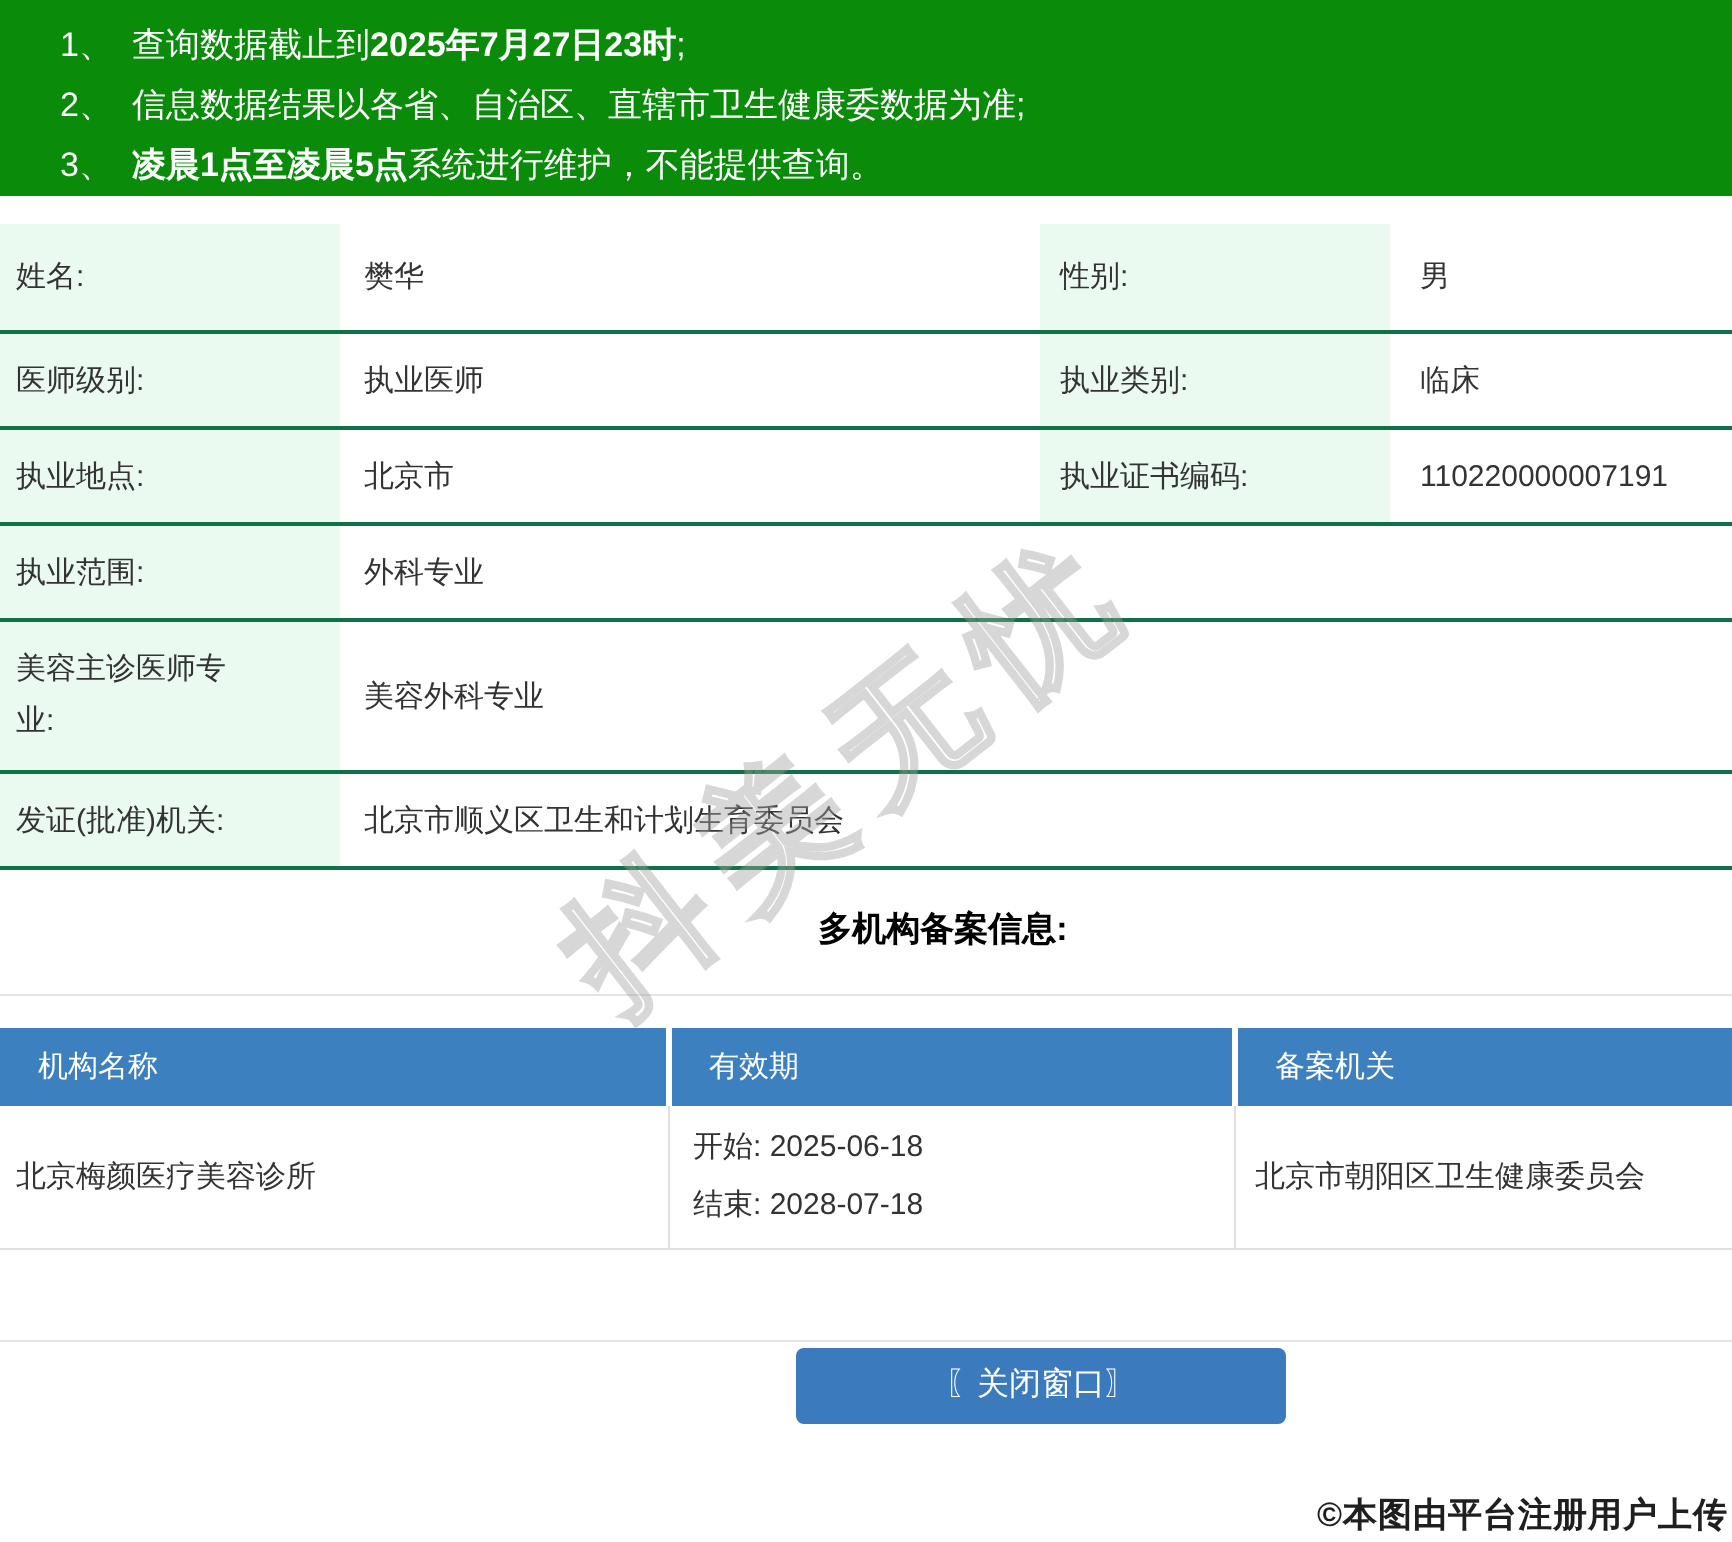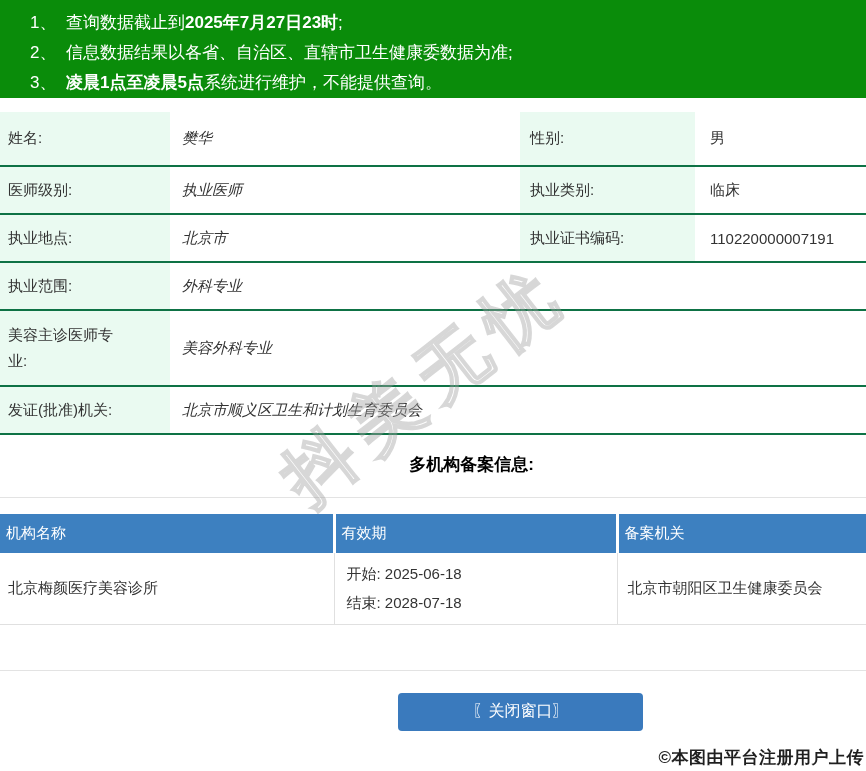--- a/index.html
+++ b/index.html
@@ -13,49 +13,49 @@
   .notice-line { display:flex; line-height:30px; }
   .notice-num { flex:none; width:36px; }
   .notice-text b { font-weight:bold; }
 
   
   .info-table { width:866px; border-collapse:collapse; table-layout:fixed;
                 margin-top:14px; font-size:15px; }
   .info-table td { border-bottom:2px solid #0e7245; vertical-align:middle; }
   .info-table td.lbl  { background:#eafaf1; padding-left:8px; }
   .info-table td.lbl2 { background:#eafaf1; padding-left:10px; }
-  .info-table td.val  { padding-left:12px;font-style:italic; }
+  .info-table td.val  { padding-left:12px; }
   .info-table td.val2 { padding-left:15px; }
   tr.h54 td { height:54px; }
   tr.h48 td { height:48px; }
   tr.h76 td { height:76px; }
   .wrap-lbl { display:inline-block; width:7.4em; line-height:26px; vertical-align:middle; }
 
   
   .section-title { margin-top:18px; height:20px; padding-left:77px;
                    text-align:center; font-weight:bold; font-size:17px; color:#000; }
   .thin-line { margin-top:24px; border-top:1px solid #e3e3e3; width:866px; }
 
   
   .filing-table { width:866px; border-collapse:collapse; table-layout:fixed;
                   margin-top:16px; font-size:15px; }
   .filing-table th { background:#3d80c0; color:#fff; font-weight:normal; text-align:left;
-                     height:39px; padding-left:6px; border-right:3px solid #fff; }
+                     height:39px; padding-left:19px; border-right:3px solid #fff; }
   .filing-table th:last-child { border-right:none;font-family:Liberation Serif, serif; }
   .filing-table td { height:71px; border-bottom:1px solid #e0e0e0;
                      border-right:1px solid #e0e0e0; vertical-align:middle; padding-left:8px; }
   .filing-table td:last-child { border-right:none; }
   .filing-table td.validity { padding-left:12px; }
   .filing-table td.authority { padding-left:10px; }
   .validity div { line-height:29px; }
 
   .sep-line { margin-top:45px; border-top:1px solid #e3e3e3; width:866px; }
 
   
-  .close-btn { display:block; margin:22px 0 0 398px; width:245px; height:38px;
+  .close-btn { display:block; margin:3px 0 0 398px; width:245px; height:38px;
                background:#3a7abd; color:#fff; border:none; border-radius:4px;
                font-size:16px; font-family:inherit; cursor:pointer; }
 
   
   .credit { position:absolute; right:2px; bottom:2px; font-size:17px; font-weight:bold;
             color:#1f1f1f; letter-spacing:0.5px;
             text-shadow:-1px -1px 0 #fff, 1px -1px 0 #fff, -1px 1px 0 #fff, 1px 1px 0 #fff; }
 
   
   .watermark { position:absolute; left:195px; top:345px; width:460px; height:80px;

